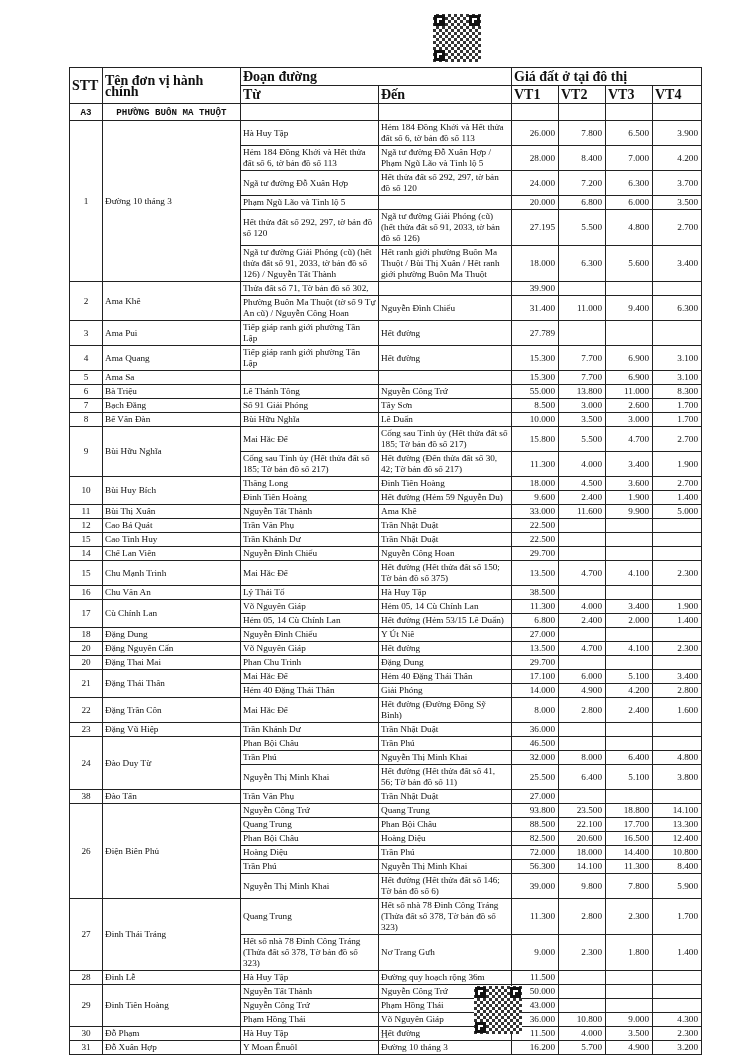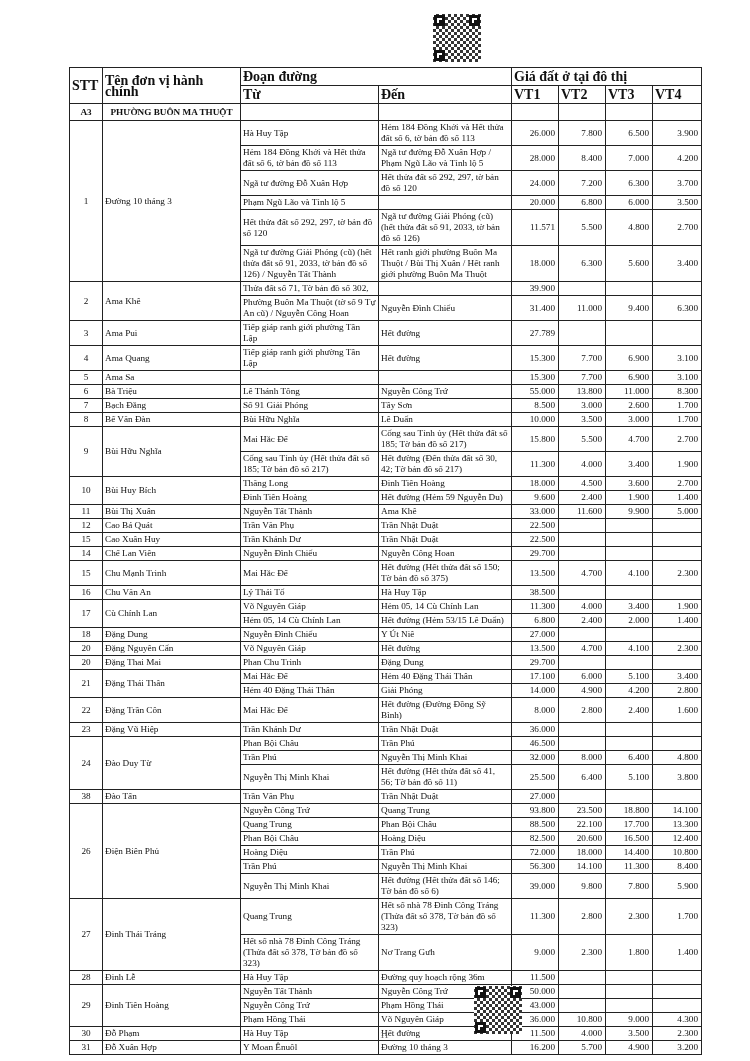--- a/index.html
+++ b/index.html
@@ -11,21 +11,21 @@
       background-image:
         linear-gradient(45deg,#111 25%,transparent 25%,transparent 75%,#111 75%),
         linear-gradient(45deg,#111 25%,transparent 25%,transparent 75%,#111 75%);
       background-size:6px 6px; background-position:0 0,3px 3px; opacity:.85; }
   .top-line { position:absolute; top:67px; height:1px; background:#333; }
   table { position:absolute; left:69px; top:67px; width:632px; border-collapse:collapse; table-layout:fixed; font-size:9.2px; line-height:11px; }
   th, td { border:1px solid #222; padding:1px 2px; vertical-align:middle; }
   th { font-weight:bold; font-size:14px; text-align:left; height:15px; }
   td.stt { text-align:center; }
   td.num { text-align:right; padding-right:3px; }
-  tr.section td { font-weight:bold; height:14px; }
+  tr.section td { font-weight:bold; height:14px;font-family:Liberation Mono, monospace; }
   td.name { }
   .page-num { position:absolute; left:380px; top:1030px; font-size:9px; color:#555; }
 </style>
 </head>
 <body>
 
 <div class="qr-box" style="left:433px;top:14px;width:48px;height:48px;border:none;">
   <div class="qr-dots"></div>
   <div class="qr-finder" style="left:1px;top:1px;"></div>
   <div class="qr-finder" style="right:1px;top:1px;"></div>
@@ -102,21 +102,21 @@
         <td>Phạm Ngũ Lão và Tỉnh lộ 5</td>
         <td></td>
         <td class="num">20.000</td>
         <td class="num">6.800</td>
         <td class="num">6.000</td>
         <td class="num">3.500</td>
       </tr>
       <tr>
         <td>Hết thửa đất số 292, 297, tờ bản đồ số 120</td>
         <td>Ngã tư đường Giải Phóng (cũ) (hết thửa đất số 91, 2033, tờ bản đồ số 126)</td>
-        <td class="num">11.571</td>
+        <td class="num">27.195</td>
         <td class="num">5.500</td>
         <td class="num">4.800</td>
         <td class="num">2.700</td>
       </tr>
       <tr>
         <td>Ngã tư đường Giải Phóng (cũ) (hết thửa đất số 91, 2033, tờ bản đồ số 126) / Nguyễn Tất Thành</td>
         <td>Hết ranh giới phường Buôn Ma Thuột / Bùi Thị Xuân / Hết ranh giới phường Buôn Ma Thuột</td>
         <td class="num">18.000</td>
         <td class="num">6.300</td>
         <td class="num">5.600</td>
@@ -251,21 +251,21 @@
         <td class="name" rowspan="1">Cao Bá Quát</td>
         <td>Trần Văn Phụ</td>
         <td>Trần Nhật Duật</td>
         <td class="num">22.500</td>
         <td class="num"></td>
         <td class="num"></td>
         <td class="num"></td>
       </tr>
       <tr>
         <td class="stt" rowspan="1">15</td>
-        <td class="name" rowspan="1">Cao Xuân Huy</td>
+        <td class="name" rowspan="1">Cao Tỉnh Huy</td>
         <td>Trần Khánh Dư</td>
         <td>Trần Nhật Duật</td>
         <td class="num">22.500</td>
         <td class="num"></td>
         <td class="num"></td>
         <td class="num"></td>
       </tr>
       <tr>
         <td class="stt" rowspan="1">14</td>
         <td class="name" rowspan="1">Chế Lan Viên</td>

